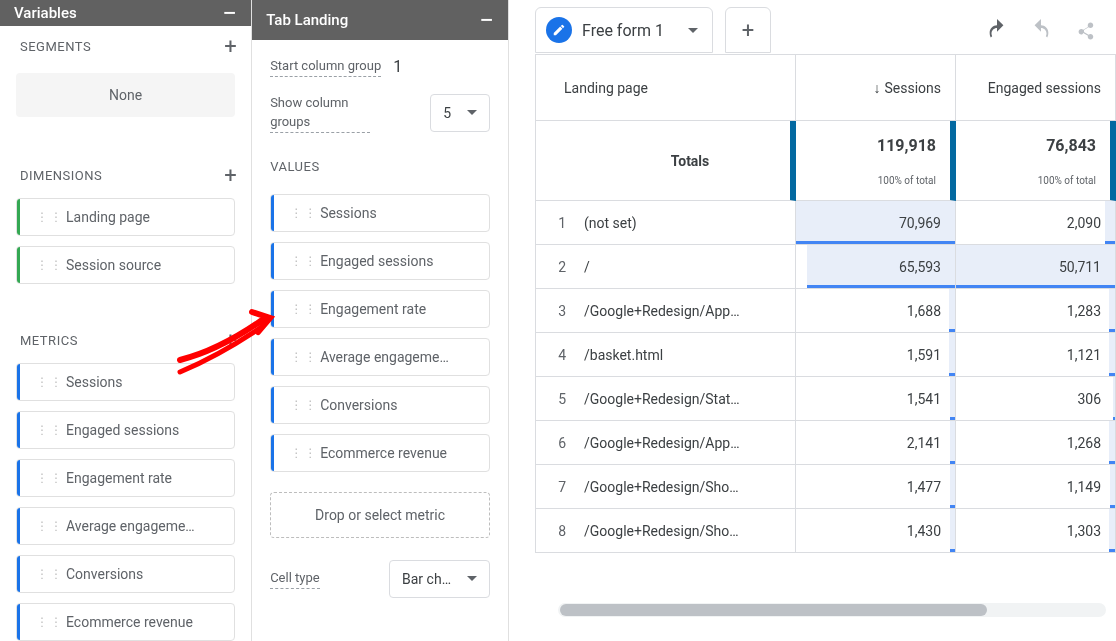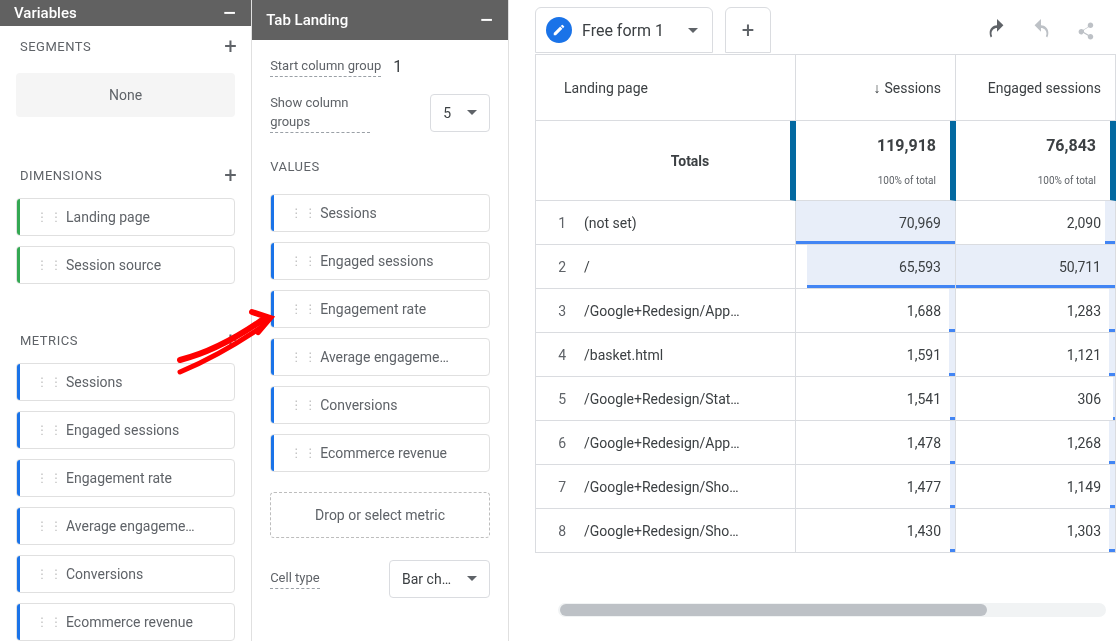--- a/index.html
+++ b/index.html
@@ -315,21 +315,21 @@
             <div class="barline" style="width:1%"></div>
             <span>306</span>
           </div>
           <div class="cell first">
             <span class="idx">6</span>
             <span class="lp">/Google+Redesign/App…</span>
           </div>
           <div class="cell num">
             <div class="barbg" style="width:3%"></div>
             <div class="barline" style="width:3%"></div>
-            <span>1,478</span>
+            <span>2,141</span>
           </div>
           <div class="cell num">
             <div class="barbg" style="width:4%"></div>
             <div class="barline" style="width:4%"></div>
             <span>1,268</span>
           </div>
           <div class="cell first">
             <span class="idx">7</span>
             <span class="lp">/Google+Redesign/Sho…</span>
           </div>

